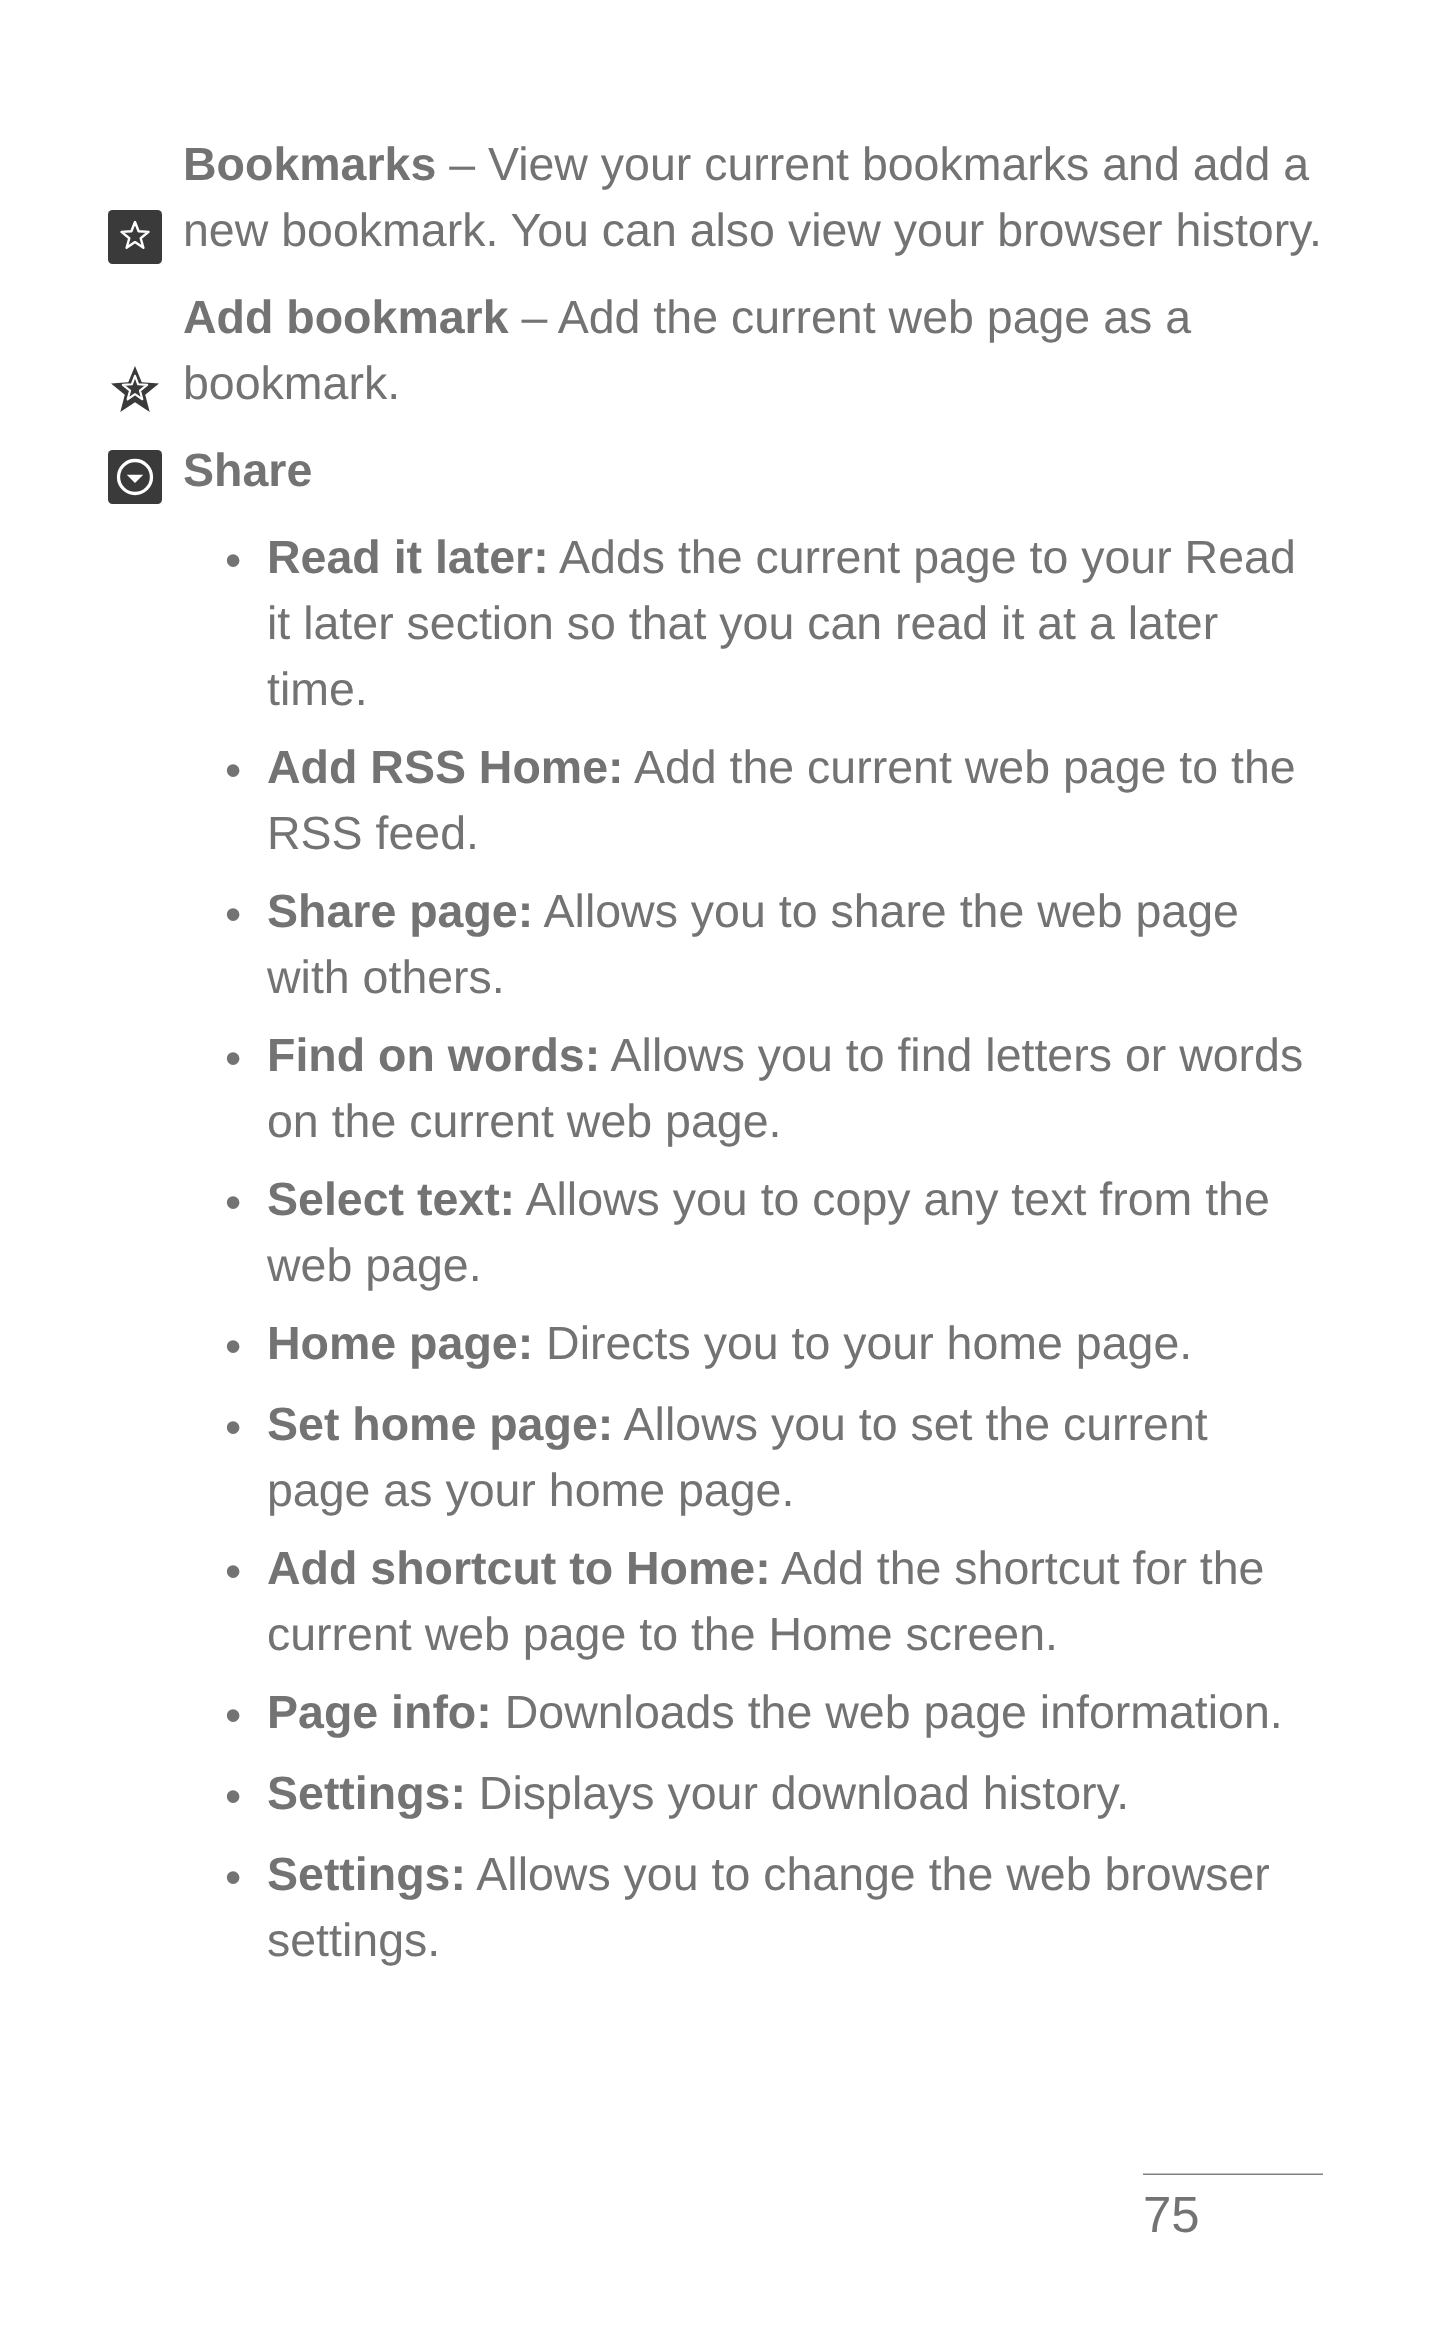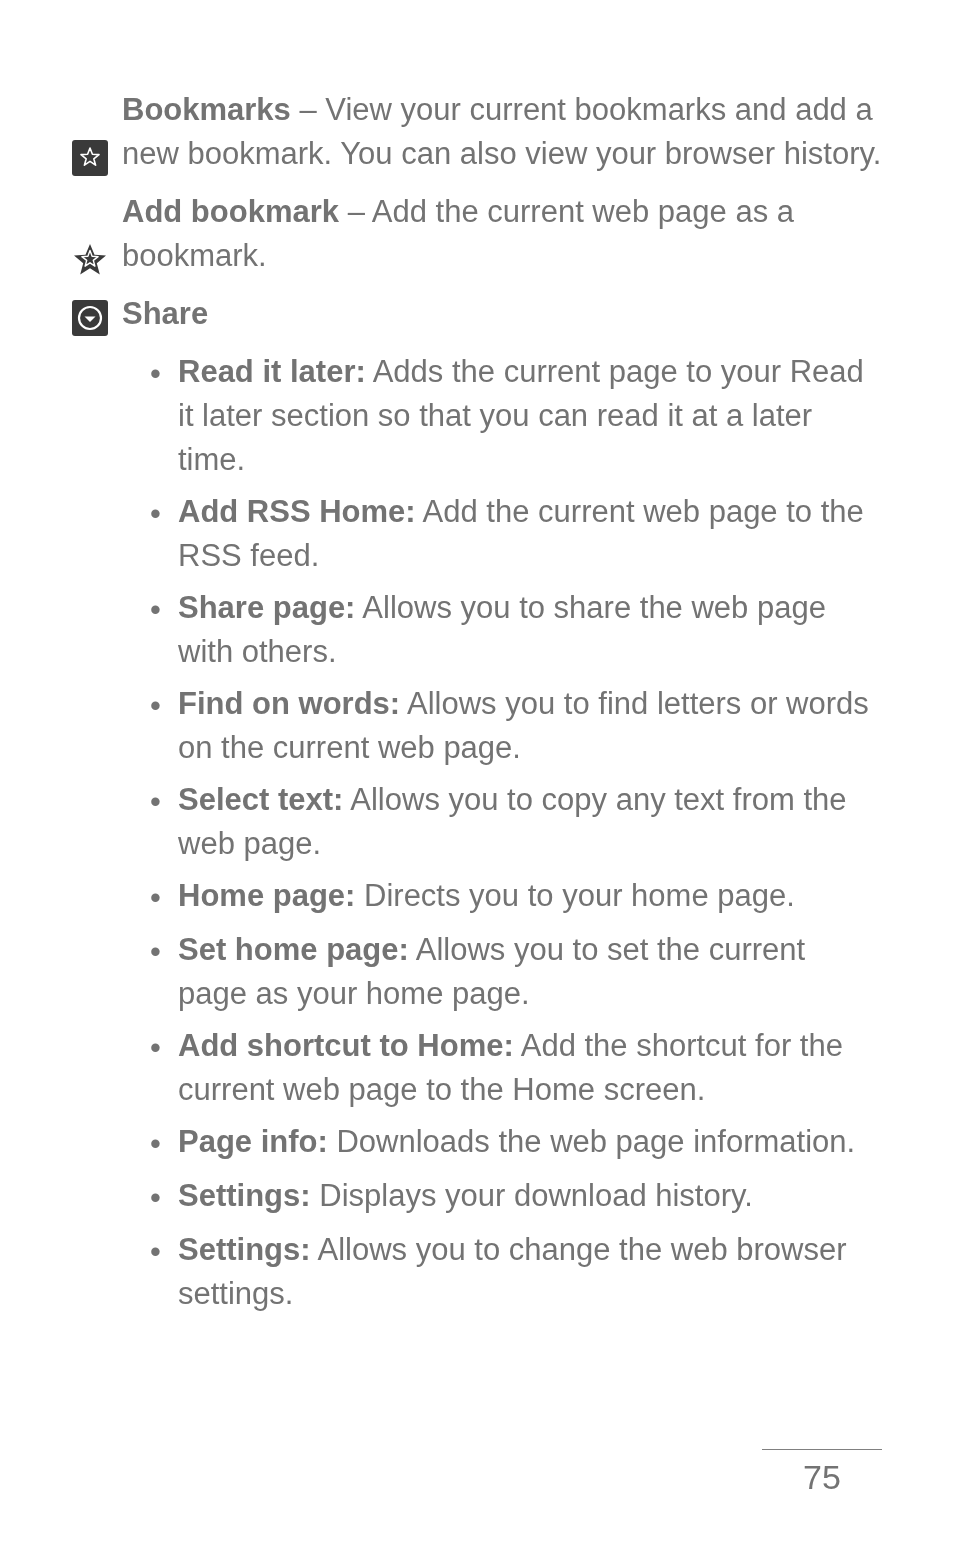--- a/index.html
+++ b/index.html
@@ -47,21 +47,21 @@
     flex-shrink: 0;
     font-size: 31px;
     line-height: 1.42;
     padding-top: 2px;
   }
   .list .itext { flex: 1; }
   .page-num-wrap {
     position: absolute;
     bottom: 60px;
     right: 72px;
-    text-align: center;
+    text-align: left;
   }
   .page-num-wrap .rule {
     border-top: 1.5px solid #808080;
     width: 120px;
     margin-left: auto;
     margin-bottom: 8px;
   }
   .page-num {
     font-size: 34px;
     color: #737373;

